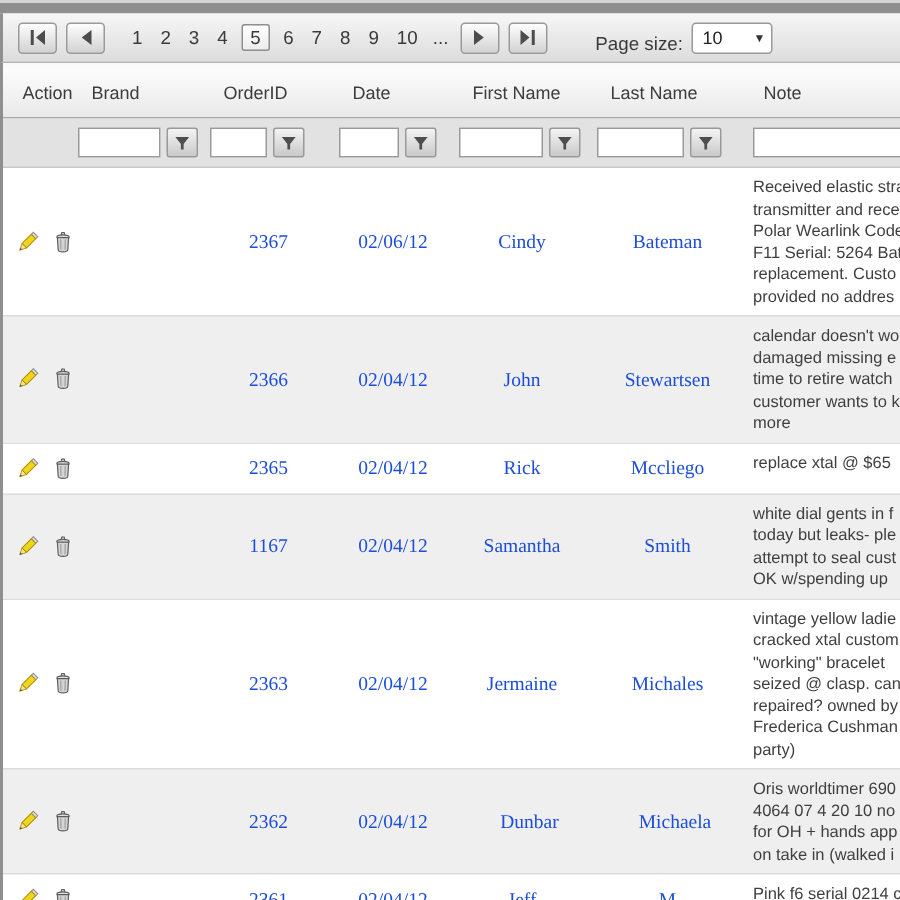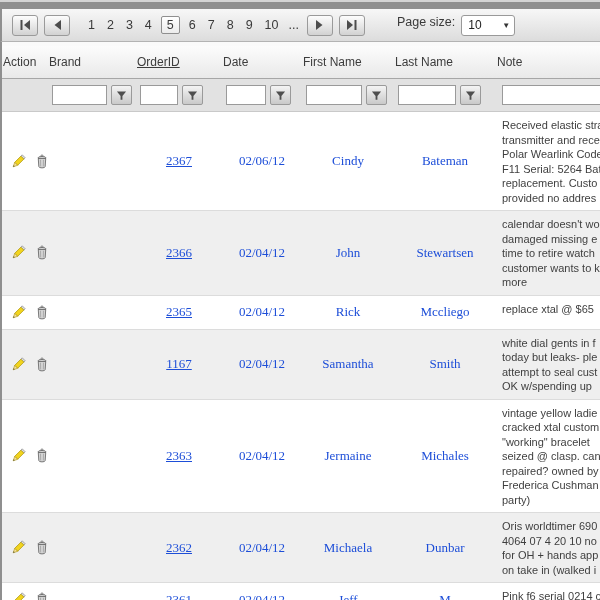--- a/index.html
+++ b/index.html
@@ -14,34 +14,34 @@
          background:linear-gradient(#f7f7f7,#dcdcdc);
          border-bottom:1px solid #b3b3b3;border-left:2px solid #8f8f8f;box-sizing:border-box;}
   .nav-btn{width:26px;height:21px;margin-right:6px;display:flex;align-items:center;justify-content:center;
            background:linear-gradient(#fdfdfd,#d2d2d2);border:1px solid #9a9a9a;border-radius:3px;box-sizing:border-box;}
   .nav-btn svg{display:block;}
   .page-list{display:flex;align-items:center;margin:0 2px 0 6px;}
   .pnum{font-size:12.5px;color:#3a3a3a;padding:0 6px;cursor:default;}
   .pnum.cur{background:linear-gradient(#ffffff,#ececec);border:1px solid #8f8f8f;border-radius:2px;
             padding:1px 5px;margin:0 3px;}
   .ellipsis{font-size:12.5px;color:#3a3a3a;margin:0 8px 0 2px;}
-  .pagesize-wrap{display:flex;align-items:flex-start;margin-left:26px;}
+  .pagesize-wrap{display:flex;align-items:flex-end;margin-left:26px;}
   .pagesize-label{font-size:12.5px;color:#3a3a3a;margin-right:6px;}
   .dropdown{width:54px;height:21px;background:#fff;border:1px solid #999;border-radius:3px;
             display:flex;align-items:center;box-sizing:border-box;}
   .dropdown .val{flex:1;font-size:12px;padding-left:6px;color:#222;}
   .dropdown .arrow{width:16px;display:flex;align-items:center;justify-content:center;color:#333;font-size:8px;}
 
   
   .gap{height:4px;background:#fafafa;border-left:2px solid #8f8f8f;box-sizing:border-box;}
   .grid{width:600px;overflow:hidden;border-left:2px solid #8f8f8f;box-sizing:border-box;}
   .tbl{width:660px;}
   .hrow{display:flex;height:33px;align-items:center;font-size:12px;color:#3c3c3c;
         background:linear-gradient(#fcfcfc,#e9e9e9);border-bottom:1px solid #a6a6a6;box-sizing:border-box;}
-  .hcell{padding-left:1px;box-sizing:border-box;white-space:nowrap;overflow:hidden;}
+  .hcell{padding-left:13px;box-sizing:border-box;white-space:nowrap;overflow:hidden;}
 
   .frow{display:flex;height:33px;align-items:center;background:#e2e2e2;
         border-bottom:1px solid #c9c9c9;box-sizing:border-box;}
   .fcell{display:flex;align-items:center;padding-left:4px;box-sizing:border-box;}
   .finput{height:20px;border:1px solid #9a9a9a;background:#fff;box-sizing:border-box;
           font-size:12px;padding:0 3px;outline:none;}
   .fbtn{width:21px;height:20px;margin-left:4px;flex:none;display:flex;align-items:center;justify-content:center;
         background:linear-gradient(#f4f4f4,#c9c9c9);border:1px solid #9a9a9a;border-radius:2px;box-sizing:border-box;}
 
   .trow{display:flex;align-items:stretch;min-height:34px;background:#fff;border-top:1px solid #dcdcdc;box-sizing:border-box;}
@@ -50,21 +50,21 @@
   .cell{display:flex;align-items:center;justify-content:center;box-sizing:border-box;
         font-family:"Liberation Serif",serif;font-size:13px;color:#1d4ed8;}
   .cell.action{justify-content:flex-start;padding-left:8px;gap:7px;}
   .cell.note{font-family:"Liberation Sans",sans-serif;font-size:11px;line-height:14.5px;color:#3f3f3f;
              align-items:flex-start;justify-content:flex-start;padding:6px 0 5px 6px;
              white-space:pre-line;overflow:hidden;}
 
   
   .c-action{width:46px;flex:none;}
   .c-brand{width:88px;flex:none;}
-  .c-orderid{width:86px;flex:none;text-decoration:underline;}
+  .c-orderid{width:86px;flex:none;}
   .c-date{width:80px;flex:none;}
   .c-first{width:92px;flex:none;}
   .c-last{width:102px;flex:none;}
   .c-note{width:166px;flex:none;}
 
   .icon-btn{border:none;background:none;padding:0;margin:0;cursor:pointer;line-height:0;}
 </style>
 </head>
 <body>
 
@@ -398,22 +398,22 @@
             <path d="M4.8 5.6 L5.4 14.6 Q5.5 16.2 9 16.2 Q12.5 16.2 12.6 14.6 L13.2 5.6 Z" fill="#d4d4d4" stroke="#5d5d5d" stroke-width="0.9"></path>
             <line x1="7.3" y1="7" x2="7.5" y2="14.6" stroke="#9a9a9a" stroke-width="0.8"></line>
             <line x1="10.7" y1="7" x2="10.5" y2="14.6" stroke="#9a9a9a" stroke-width="0.8"></line>
           </svg>
         </span>
       </button>
     </div>
     <div class="cell c-brand"></div>
     <div class="cell c-orderid">2362</div>
     <div class="cell c-date">02/04/12</div>
+    <div class="cell c-last">Dunbar</div>
     <div class="cell c-first">Michaela</div>
-    <div class="cell c-last">Dunbar</div>
     <div class="cell note c-note">Oris worldtimer 690
 4064 07 4 20 10 no s
 for OH + hands app
 on take in (walked i</div>
   </div>
 
   <div class="trow">
     <div class="cell action c-action">
       <button class="icon-btn" title="">
         <span>

